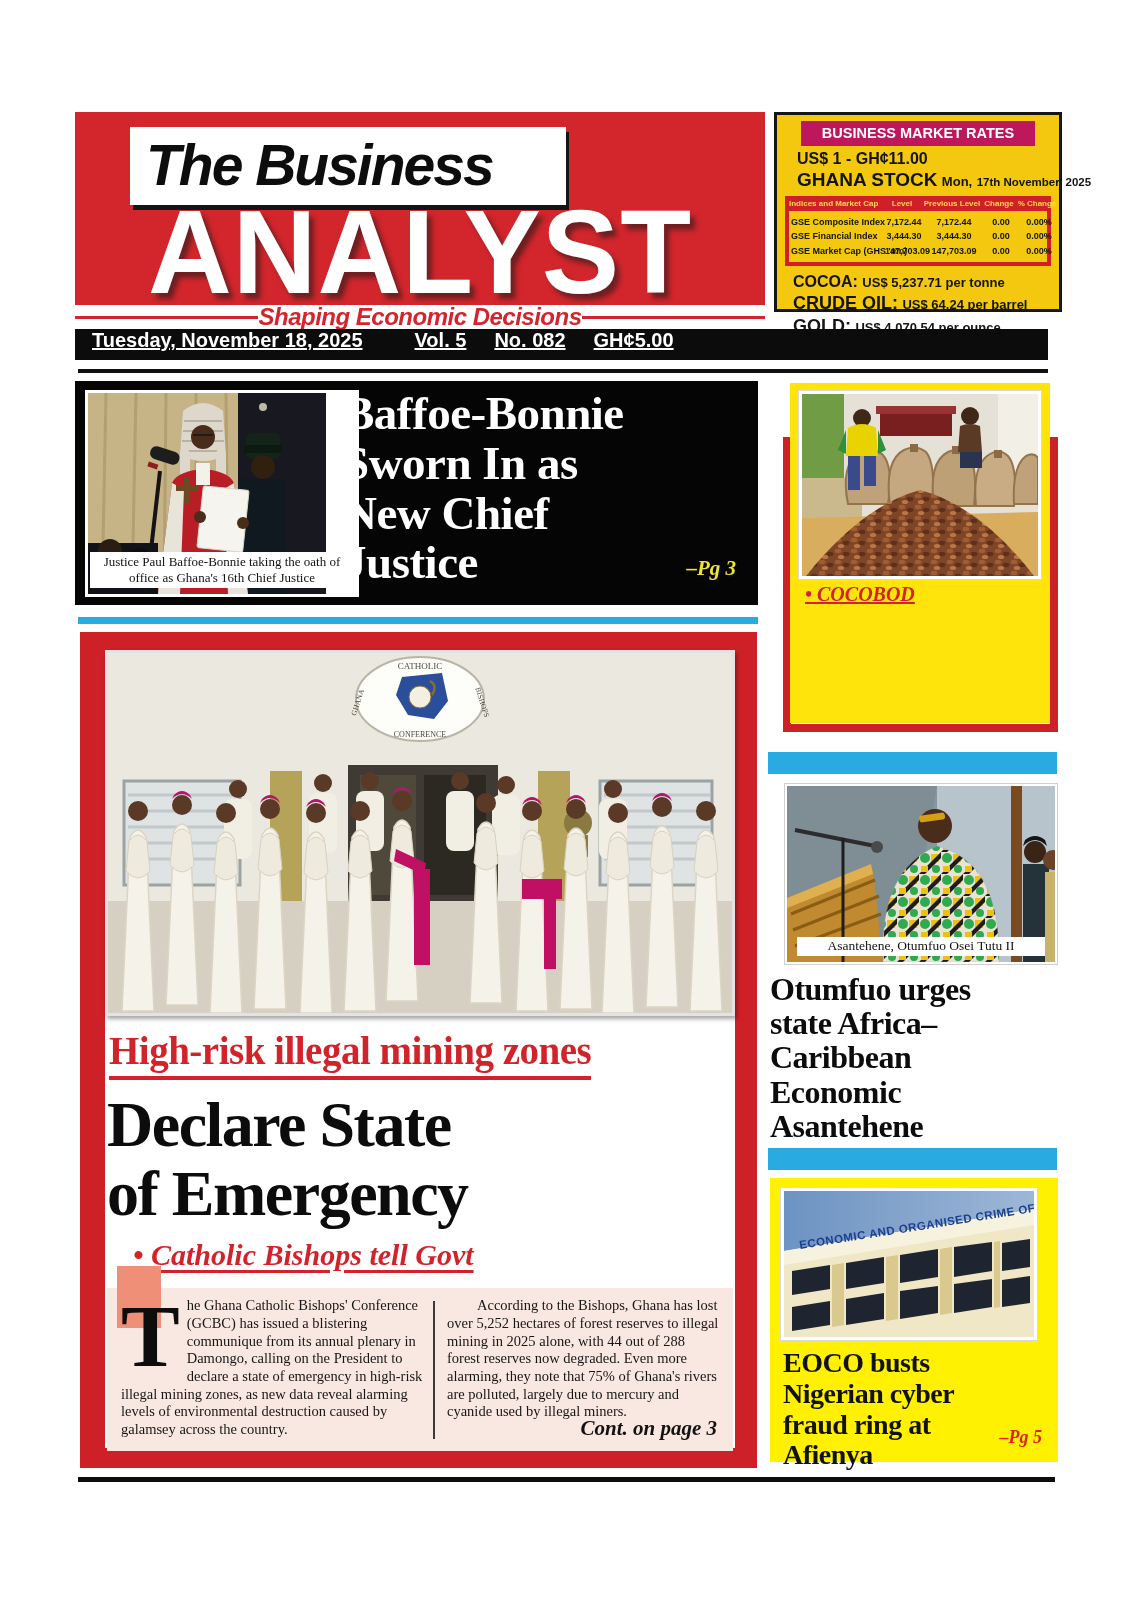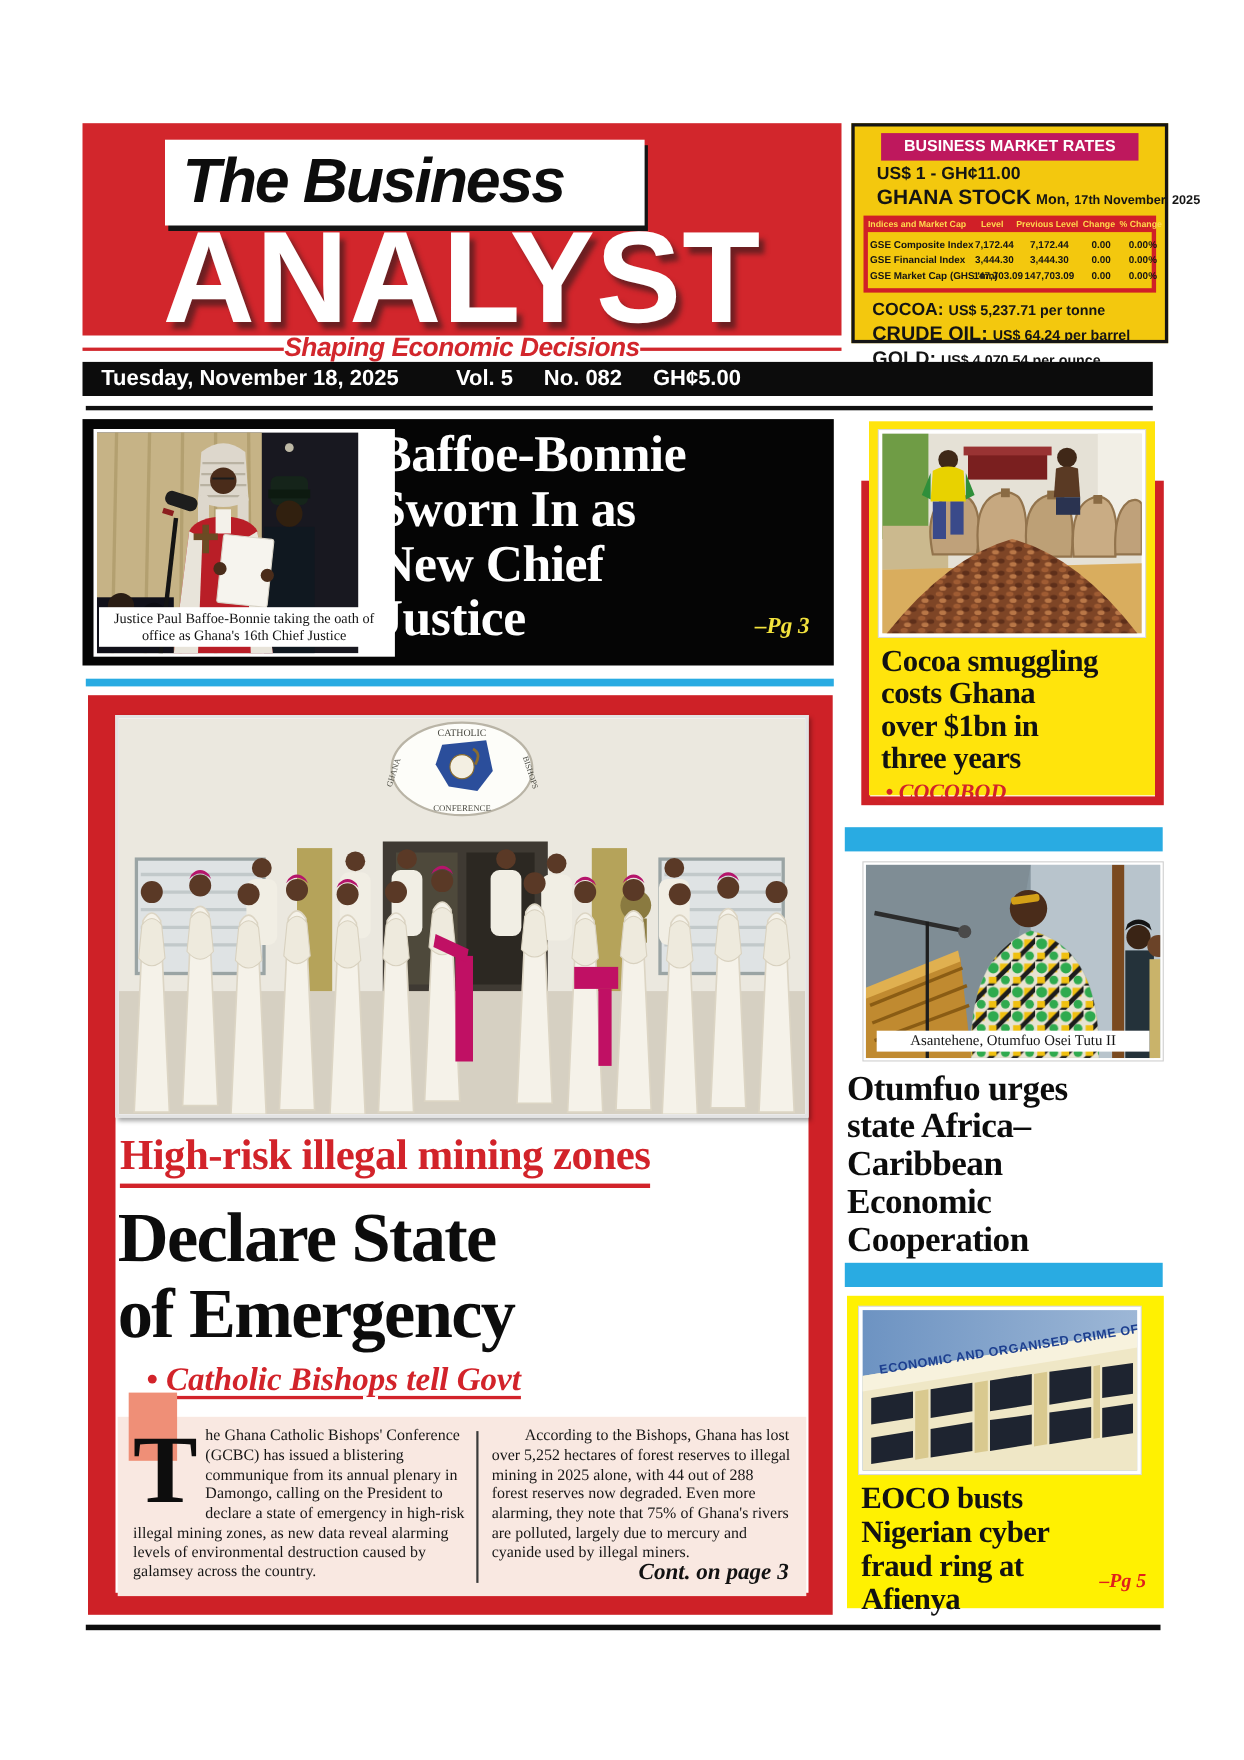--- a/index.html
+++ b/index.html
@@ -1,21 +1,21 @@
 <!DOCTYPE html>
 <html><head>
 <meta charset="utf-8">
 <style>
   * { margin:0; padding:0; box-sizing:border-box; }
   body { background:#ffffff; font-family:"Liberation Sans", sans-serif; }
   .page { position:relative; width:1131px; height:1600px; background:#fff; overflow:hidden; }
 
   
   .mast-red { position:absolute; left:75px; top:112px; width:690px; height:193px; background:#d2262c; }
-  .mast-white { position:absolute; left:55px; top:15px; width:436px; height:78px; background:#ffffff; box-shadow:3px 5px 0 #141414;margin-left:20px; }
+  .mast-white { position:absolute; left:55px; top:15px; width:436px; height:78px; background:#ffffff; box-shadow:3px 5px 0 #141414; }
   .mast-white span { display:block; padding-left:16px; font:italic 700 57px/76px "Liberation Sans", sans-serif; letter-spacing:-2px; color:#0d0d0d; }
   .mast-analyst { position:absolute; left:0; top:90px; width:690px; text-align:center; font:700 116px/100px "Liberation Sans", sans-serif; color:#ffffff; letter-spacing:1px; text-shadow:5px 6px 5px rgba(25,25,25,0.55); transform:scaleY(1.02); }
   .tagline { position:absolute; left:75px; top:303px; width:690px; height:28px; display:flex; align-items:center; }
   .tagline .tl-line { flex:1; height:3px; background:#d2262c; }
   .tagline .tl-text { font:italic 700 24px "Liberation Sans", sans-serif; color:#d2262c; letter-spacing:-0.5px; white-space:nowrap; }
 
   
   .market-box { position:absolute; left:774px; top:112px; width:288px; height:200px; background:#f3c80e; border:3px solid #151515; }
   .mr-header { margin:6px auto 4px auto; width:234px; height:25px; background:#be185d; color:#fff; text-align:center; font:700 14.5px/25px "Liberation Sans", sans-serif; }
   .mr-fx { margin-left:20px; font:700 16px "Liberation Sans", sans-serif; color:#141414; }
@@ -29,21 +29,21 @@
   .mr-tbody { margin-top:3px; background:#f3c80e; padding:4px 2px 4px 2px; }
   .mr-row span { font:700 9px/1.6 "Liberation Sans", sans-serif; color:#141414; white-space:nowrap; }
   .mr-thead span:nth-child(n+2), .mr-row span:nth-child(n+2) { text-align:center; }
   .mr-commodities { margin:7px 0 16px 16px; }
   .mr-cline { margin-bottom:2px; white-space:nowrap; color:#141414; }
   .mr-cline .lab { font:700 16px "Liberation Sans", sans-serif; }
   .mr-cline:nth-child(2) .lab, .mr-cline:nth-child(3) .lab { font-size:18px; }
   .mr-cline .val { font:700 13px "Liberation Sans", sans-serif; }
 
   
-  .date-bar { position:absolute; left:75px; top:329px; width:973px; height:31px; background:#0c0c0c; color:#fff; display:flex; align-items:center; padding-left:17px; font:700 20px "Liberation Sans", sans-serif; }
+  .date-bar { position:absolute; left:75px; top:329px; width:973px; height:31px; background:#0c0c0c; color:#fff; display:flex; align-items:flex-start; padding-left:17px; font:700 20px "Liberation Sans", sans-serif;text-decoration:underline; }
   .date-bar .d1 { margin-right:52px; } .date-bar .d2, .date-bar .d3 { margin-right:28px; }
   .rule-top { position:absolute; left:78px; top:369px; width:970px; height:4px; background:#101010; }
   .rule-bottom { position:absolute; left:78px; top:1477px; width:977px; height:5px; background:#0d0d0d; }
 
   
   .top-story { position:absolute; left:75px; top:381px; width:683px; height:224px; background:#050505; }
   .ts-photo { position:absolute; left:10px; top:9px; width:274px; height:207px; background:#fff; padding:3px; }
   .ts-img { position:relative; width:238px; height:201px; overflow:hidden; }
   .ts-caption { position:absolute; left:5px; right:5px; bottom:9px; background:#fff; text-align:center; font:400 13px/1.25 "Liberation Serif", serif; color:#111; padding:2px 2px; }
   .ts-headline { position:absolute; left:268px; top:8px; width:410px; color:#fff; font:700 47px/1.06 "Liberation Serif", serif; letter-spacing:-0.5px; }
@@ -384,26 +384,20 @@
         </g>
         <g>
           <circle cx="168" cy="22" r="9" fill="#402818"></circle>
           <path d="M158 32 Q168 28 178 32 L180 58 L156 58 Z" fill="#5a3a24"></path>
           <rect x="158" y="58" width="22" height="16" fill="#2a3350"></rect>
         </g>
         <polygon points="0,124 236,118 236,182 0,182" fill="#d9ad5e"></polygon>
         <path d="M4 182 Q60 112 118 96 Q178 112 232 182 Z" fill="url(#beans)"></path>
       </svg>
     </figure>
-    <h2 class="cocoa-headline">
-      <div>Cocoa smuggling</div>
-      <div>costs Ghana</div>
-      <div>over $1bn in</div>
-      <div>three years</div>
-    </h2>
     <div class="cocoa-src">• COCOBOD</div>
   </aside>
 
   <div class="blue-bar1"></div>
   <figure class="otu-photo">
     <div class="otu-img">
       <svg width="268" height="176" viewBox="0 0 268 176">
         <defs>
           <pattern id="kente" width="22" height="22" patternUnits="userSpaceOnUse">
             <rect width="22" height="22" fill="#e8e3d2"></rect>
@@ -447,21 +441,21 @@
         </g>
       </svg>
       <figcaption class="otu-caption">Asantehene, Otumfuo Osei Tutu II</figcaption>
     </div>
   </figure>
   <h2 class="otu-headline">
     <div>Otumfuo urges</div>
     <div>state Africa–</div>
     <div>Caribbean</div>
     <div>Economic</div>
-    <div>Cooperation</div>
+    <div>Asantehene</div>
   </h2>
   <div class="blue-bar2"></div>
 
   <aside class="eoco-box">
     <figure class="eoco-photo">
       <svg width="250" height="146" viewBox="0 0 250 146">
         <defs>
           <linearGradient id="sky" x1="0" y1="0" x2="1" y2="0">
             <stop offset="0" stop-color="#6d93c2"></stop>
               <stop offset="1" stop-color="#9db7d6"></stop>

